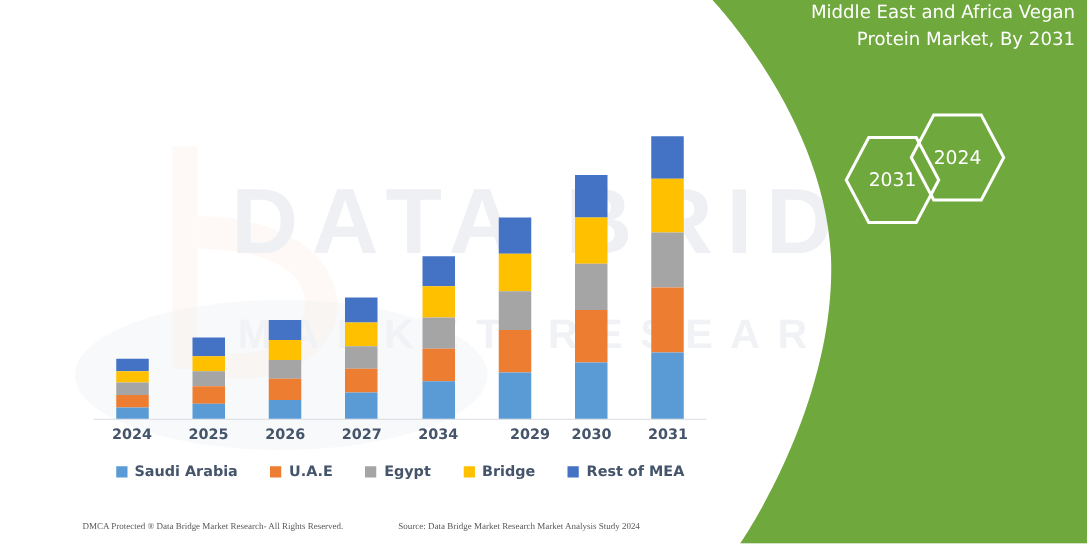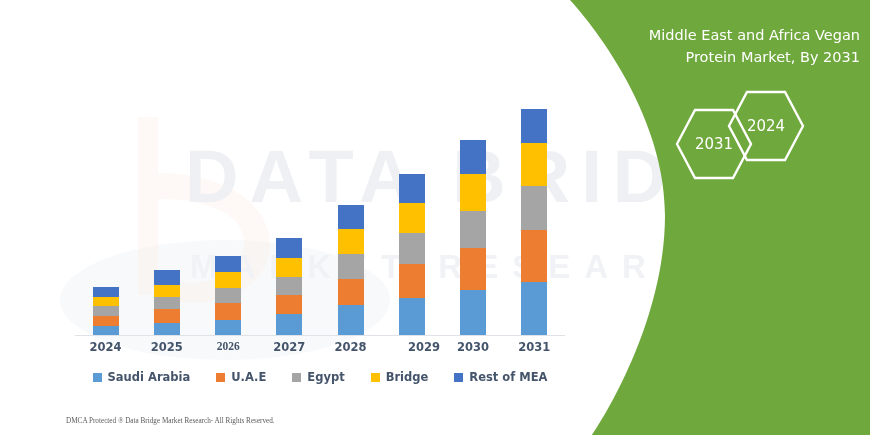--- a/index.html
+++ b/index.html
@@ -70,21 +70,21 @@
     font-size:7.2px;color:#5a5a5a;white-space:nowrap;
     font-family:"Liberation Serif",serif;
   }
   .footer .f1{margin-left:66px;}
   .footer .f2{margin-left:44px;}
 
   
   .green-panel{position:absolute;left:545px;top:0;width:325px;height:435px;}
   .green-panel svg{position:absolute;inset:0;}
   .gp-title{
-    position:absolute;left:55px;top:25px;width:260px;
+    position:absolute;left:55px;top:0;width:260px;
     color:#ffffff;font-size:14.5px;line-height:1.5;text-align:right;
     font-family:"DejaVu Sans",sans-serif;
   }
   .hexwrap{position:absolute;left:120px;top:88px;width:180px;height:80px;}
   .hex{position:absolute;width:78px;height:76px;}
   .hex svg{position:absolute;inset:0;}
   .hex span{
     position:absolute;inset:0;display:flex;align-items:center;justify-content:center;
     color:#fff;font-size:15px;font-family:"DejaVu Sans",sans-serif;
   }
@@ -170,23 +170,23 @@
           <div class="seg" style="height: 43.1px; background: rgb(255, 192, 0);"></div>
           <div class="seg" style="height: 44.12px; background: rgb(165, 165, 165);"></div>
           <div class="seg" style="height: 51.3px; background: rgb(237, 125, 49);"></div>
           <div class="seg" style="height: 53.36px; background: rgb(91, 155, 213);"></div>
         </div>
       </div>
   </div>
   <div id="xlabels">
       <div class="xlabel" style="left: 75.625px;">2024</div>
       <div class="xlabel" style="left: 136.875px;">2025</div>
-      <div class="xlabel" style="left: 198.125px; font-family: Liberation Serif, serif;">2026</div>
+      <div class="xlabel" style="left: 198.125px;">2026</div>
       <div class="xlabel" style="left: 259.375px;">2027</div>
-      <div class="xlabel" style="left: 320.625px;">2028</div>
+      <div class="xlabel" style="left: 320.625px;">2034</div>
       <div class="xlabel" style="left: 394px;">2029</div>
       <div class="xlabel" style="left: 443.125px;">2030</div>
       <div class="xlabel" style="left: 504.375px;">2031</div>
     </div>
 
   <div class="legend" id="legend">
       <div class="legend-item">
         <span class="swatch" style="background: rgb(91, 155, 213);"></span>
         <span class="legend-label">Saudi Arabia</span>
       </div>
@@ -203,20 +203,21 @@
         <span class="legend-label">Bridge</span>
       </div>
       <div class="legend-item">
         <span class="swatch" style="background: rgb(68, 114, 196);"></span>
         <span class="legend-label">Rest of MEA</span>
       </div>
     </div>
 
   <div class="footer">
     <span class="f1">DMCA Protected ® Data Bridge Market Research-  All Rights Reserved.</span>
+    <span class="f2">Source: Data Bridge Market Research  Market Analysis Study 2024</span>
   </div>
 
   <div class="green-panel">
     <svg viewBox="0 0 325 435" preserveAspectRatio="none">
       <path d="M25 0 L325 0 L325 435 L47 435 C47 435 120 330 120 215 C120 100 25 0 25 0 Z" fill="#6FA83C"></path>
     </svg>
 
     <div class="gp-title">Middle East and Africa Vegan Protein Market, By 2031</div>
 
     <div class="hexwrap">

